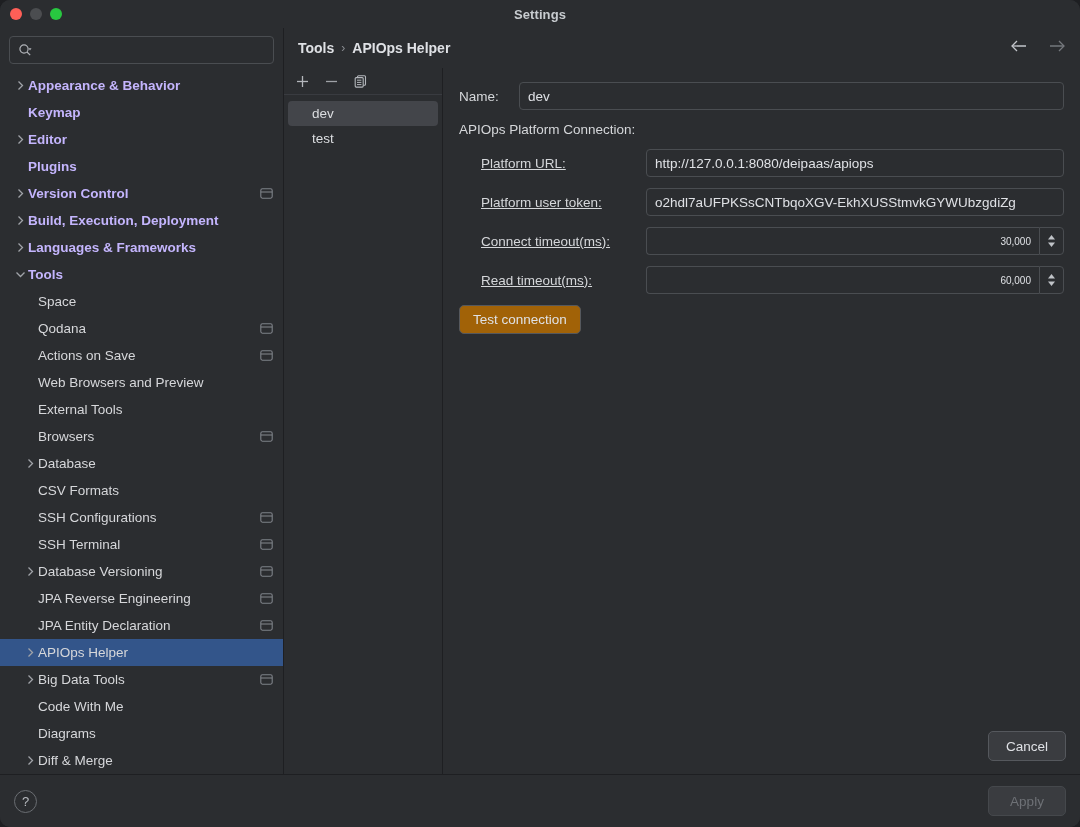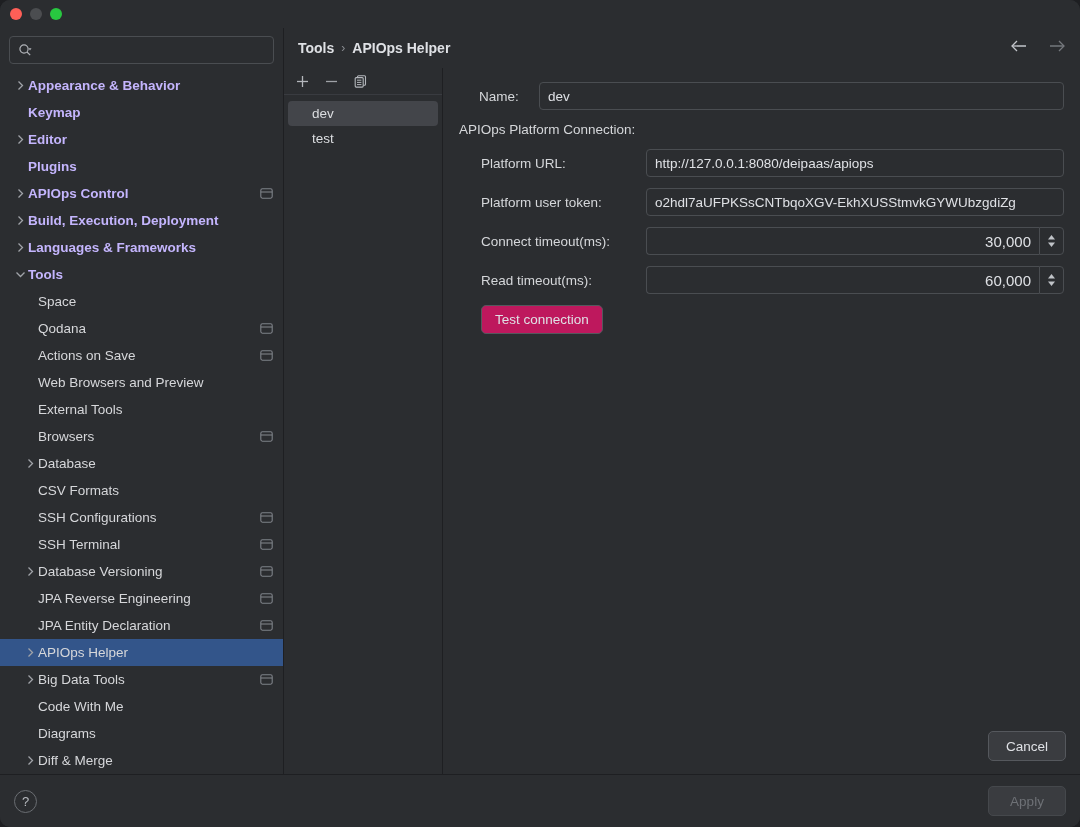--- a/index.html
+++ b/index.html
@@ -123,58 +123,57 @@
   }
   .env-item.selected { background: #43454a; }
 
   
   .form-pane { flex: 1; padding: 14px 16px 0 16px; min-width: 0; }
   .row { display: flex; align-items: center; margin-bottom: 11px; }
   .row-label {
     font-size: 13.5px; color: #d5d7da;
     white-space: nowrap;
   }
-  .name-label { width: 60px; margin-left: 20px; }
+  .name-label { width: 60px; }
   .field {
     flex: 1; height: 28px;
     background: #2b2d30;
     border: 1px solid #4a4d51;
     border-radius: 4px;
     color: #dfe1e5; font-size: 13.5px;
     font-family: "Liberation Sans", sans-serif;
     padding: 0 8px; outline: none;
   }
   .section-title {
     font-size: 13.5px; color: #d5d7da;
     margin: 12px 0 12px 0;
   }
   .sub { padding-left: 22px; }
-  .sub .row-label { width: 165px; }
+  .sub .row-label { width: 165px; text-decoration: underline; }
   .spin-wrap { flex: 1; display: flex; height: 28px; }
   .spin-field {
     flex: 1;
     background: #2b2d30;
     border: 1px solid #4a4d51;
     border-right: none;
     border-radius: 4px 0 0 4px;
-    color: #dfe1e5; font-size: 15px;
+    color: #dfe1e5; font-size: 10px;
     font-family: "Liberation Sans", sans-serif;
     text-align: right; padding: 0 8px; outline: none;
   }
   .spin-btns {
     width: 25px;
     border: 1px solid #4a4d51;
     border-radius: 0 4px 4px 0;
     background: #2b2d30;
     display: flex; align-items: center; justify-content: center;
   }
   .test-btn {
-    margin-left: 22px;
     height: 29px; padding: 0 13px;
-    background: #be185d;
+    background: #a16207;
     border: 1px solid #55585d;
     border-radius: 5px;
     color: #dfe1e5; font-size: 13.5px;
     font-family: "Liberation Sans", sans-serif;
     cursor: pointer;
   }
 
   
   .bottom {
     height: 53px; min-height: 53px;
@@ -208,20 +207,21 @@
 <body>
 
 <div class="window">
 
   <div class="titlebar">
     <div class="traffic">
       <div class="light red"></div>
       <div class="light yellow"></div>
       <div class="light green"></div>
     </div>
+    <div class="win-title">Settings</div>
   </div>
 
   <div class="body">
 
     <div class="tree-pane">
       <div class="search-wrap">
         <div class="search-box">
           <span class="mag">
             <svg width="14" height="14" viewBox="0 0 14 14">
               <circle cx="6" cy="6" r="4.1" fill="none" stroke="#b0b3b8" stroke-width="1.2"></circle>
@@ -256,21 +256,21 @@
           <div class="tree-row lvl0 top noarrow">
             <span class="arrow"></span>
             <span class="label">Plugins</span>
           </div>
           <div class="tree-row lvl0 top">
             <span class="arrow">
               <svg width="9" height="11" viewBox="0 0 9 11">
                 <polyline points="2.5,1.5 6.5,5.5 2.5,9.5" fill="none" stroke="#a0a3a8" stroke-width="1.3"></polyline>
               </svg>
             </span>
-            <span class="label">APIOps Control</span>
+            <span class="label">Version Control</span>
             <span class="badge">
               <svg width="13" height="11" viewBox="0 0 13 11">
                 <rect x="0.8" y="0.8" width="11.4" height="9.4" rx="1.6" fill="none" stroke="#7e8288" stroke-width="1.1"></rect>
                 <line x1="0.8" y1="4" x2="12.2" y2="4" stroke="#7e8288" stroke-width="1.1"></line>
               </svg>
             </span>
           </div>
           <div class="tree-row lvl0 top">
             <span class="arrow">
               <svg width="9" height="11" viewBox="0 0 9 11">

